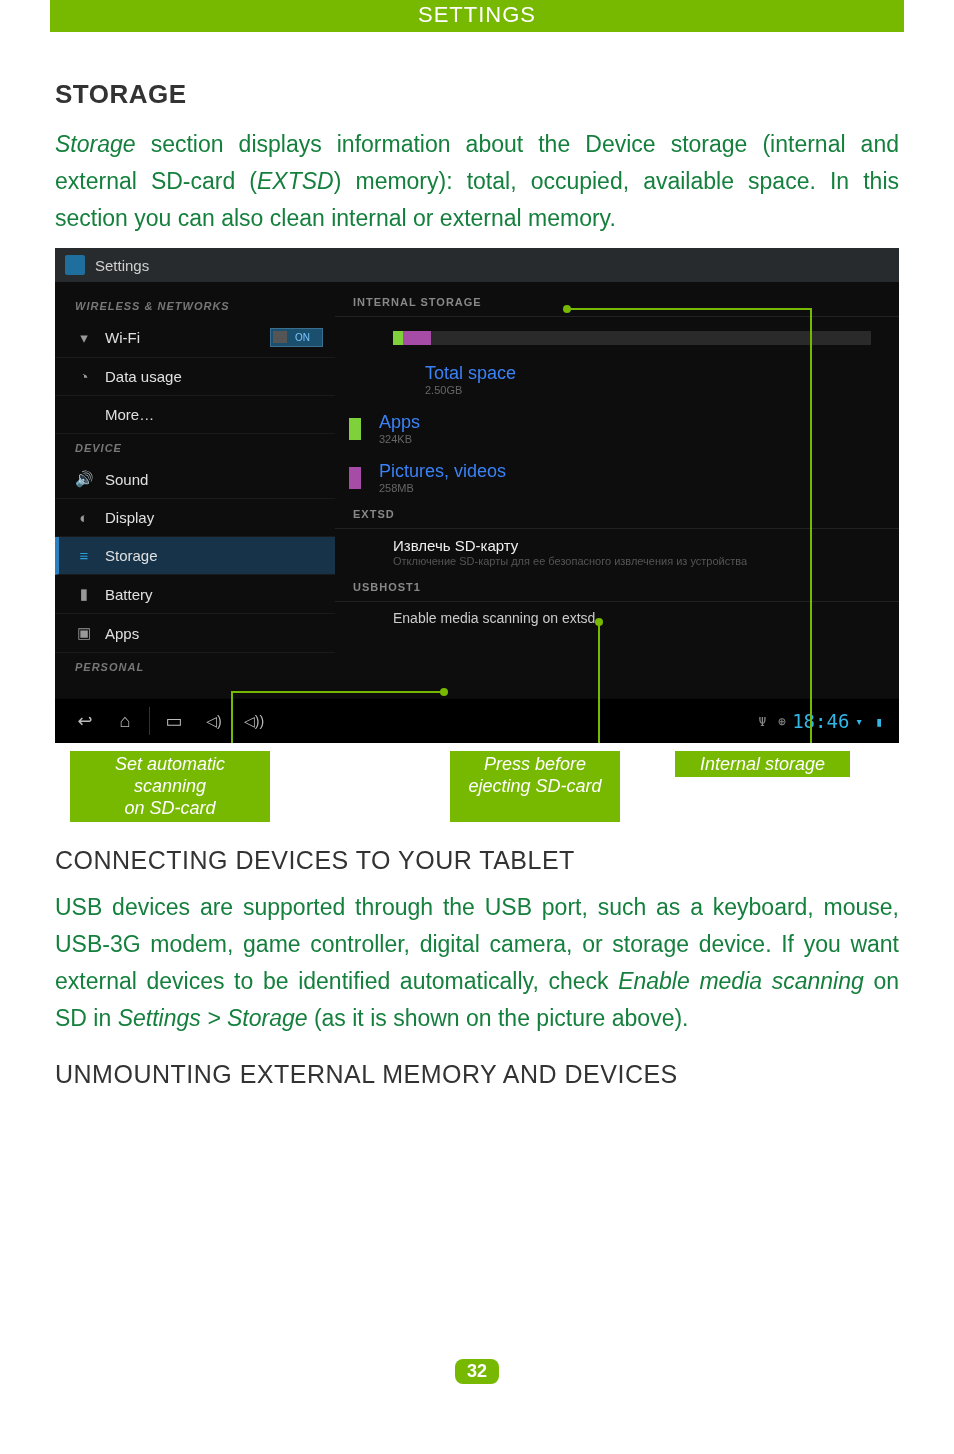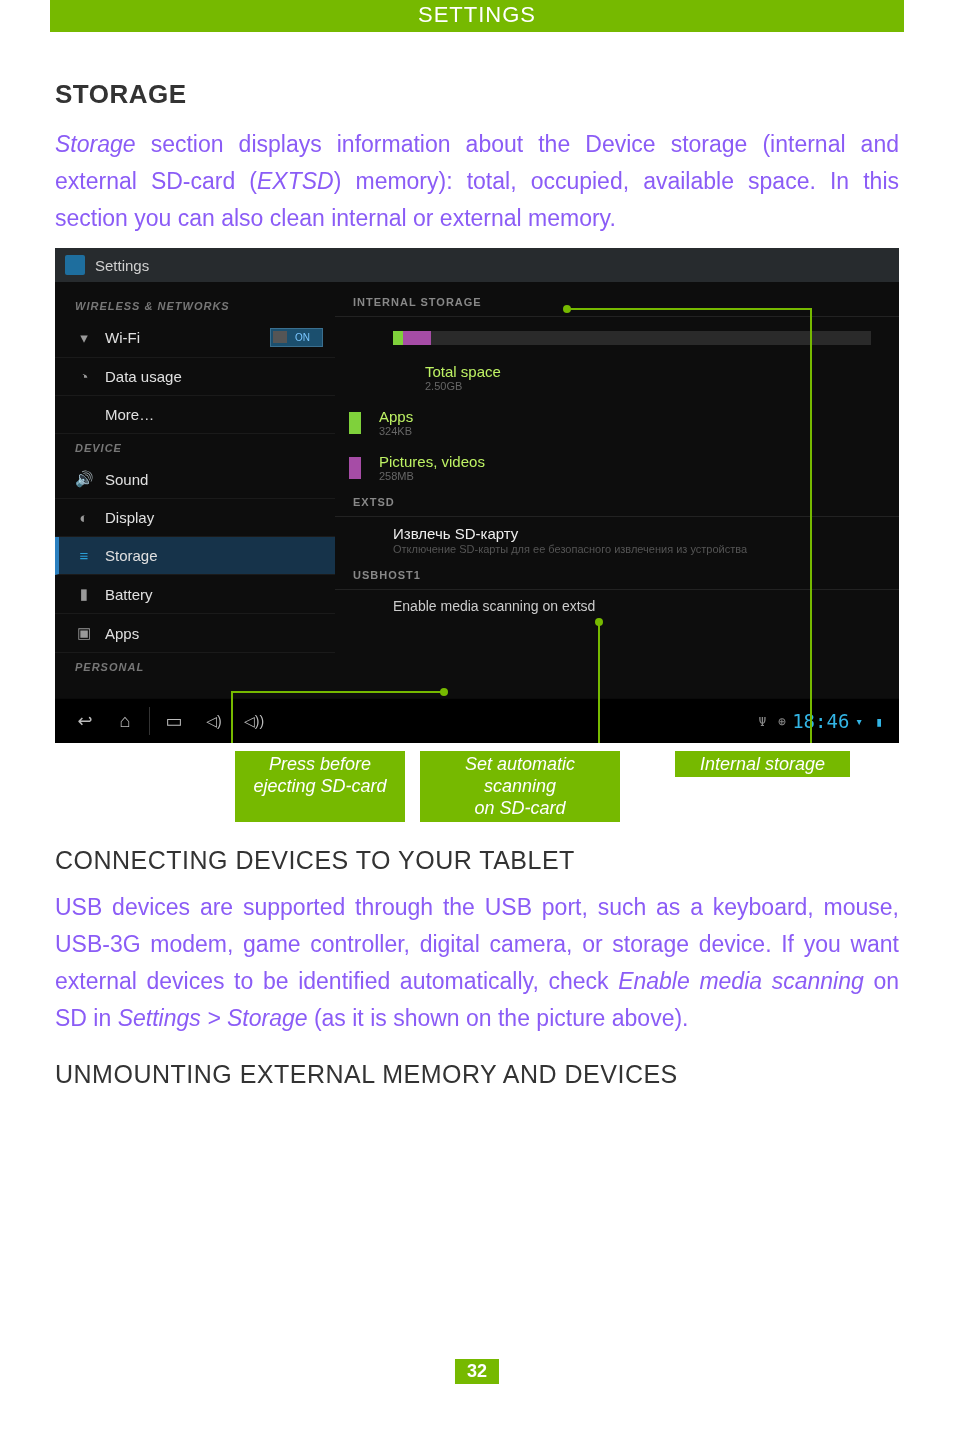--- a/index.html
+++ b/index.html
@@ -30,21 +30,21 @@
   }
   h2.sub {
     font-size: 25px;
     font-weight: 400;
     letter-spacing: 0.5px;
     margin: 24px 0 14px 0;
   }
   p.body {
     font-size: 23px;
     line-height: 1.6;
-    color: #8b5cf6;
+    color: #15803d;
     text-align: justify;
     margin-bottom: 12px;
   }
   .ital { font-style: italic; }
   .screenshot {
     background: #000;
     margin: 12px 0 0 0;
     position: relative;
     height: 495px;
     width: 100%;
@@ -131,21 +131,21 @@
   }
   .usage-seg { position: absolute; top:0; bottom:0; }
   .stat {
     display: flex;
     align-items: center;
     padding: 8px 0 8px 14px;
   }
   .stat .sw {
     width: 12px; height: 22px; margin-right: 18px;
   }
-  .stat .lbl { color: #bef264; font-size: 15px; }
+  .stat .lbl { color: #3b82f6; font-size: 18px; }
   .stat .sub2 { color: #666; font-size: 11px; }
   .stat-block { padding-left: 46px; }
   .eject .lbl { color: #eee; font-size: 15px; }
   .eject .sub2 { color: #555; font-size: 11px; line-height: 1.3; }
   .ss-navbar {
     height: 45px;
     background: #000;
     border-top: 1px solid #0a0a0a;
     display: flex;
     align-items: center;
@@ -188,20 +188,21 @@
   .page-num {
     position: absolute;
     bottom: 70px;
     left: 50%;
     transform: translateX(-50%);
     background: #76b900;
     color: #fff;
     font-weight: bold;
     font-size: 18px;
     padding: 2px 12px;
+    border-radius: 8px;
   }
 </style>
 </head>
 <body>
 
 <div class="header-bar">SETTINGS</div>
 
 <div class="content">
 
   <h2 class="section">STORAGE</h2>
@@ -325,27 +326,27 @@
 
     <div class="callout-dot" style="top:370px; left:540px;"></div>
     <div class="callout-line" style="top:374px; left:543px; width:2px; height:121px;"></div>
 
     <div class="callout-dot" style="top:440px; left:385px;"></div>
     <div class="callout-line" style="top:443px; left:176px; width:212px; height:2px;"></div>
     <div class="callout-line" style="top:443px; left:176px; width:2px; height:52px;"></div>
   </div>
 
   <div class="annot-row">
+    <div class="annot" style="margin-left:15px; width:200px;">
+      <span>Set automatic scanning</span><br>
+      <span>on SD-card</span>
+    </div>
     <div class="annot" style="margin-left:180px; width:170px;">
       <span>Press before</span><br>
       <span>ejecting SD-card</span>
-    </div>
-    <div class="annot" style="margin-left:15px; width:200px;">
-      <span>Set automatic scanning</span><br>
-      <span>on SD-card</span>
     </div>
     <div class="annot" style="margin-left:55px; width:175px; height:26px; line-height:20px;">
       <span>Internal storage</span>
     </div>
   </div>
 
   <h2 class="sub">CONNECTING DEVICES TO YOUR TABLET</h2>
   <p class="body">
     <span>USB devices are supported through the USB port, such as a keyboard, mouse, USB-3G modem, game controller, digital camera, or storage device. If you want external devices to be identified automatically, check </span><span class="ital">Enable media scanning</span><span> on SD in </span><span class="ital">Settings &gt; Storage</span><span> (as it is shown on the picture above).</span>
   </p>

